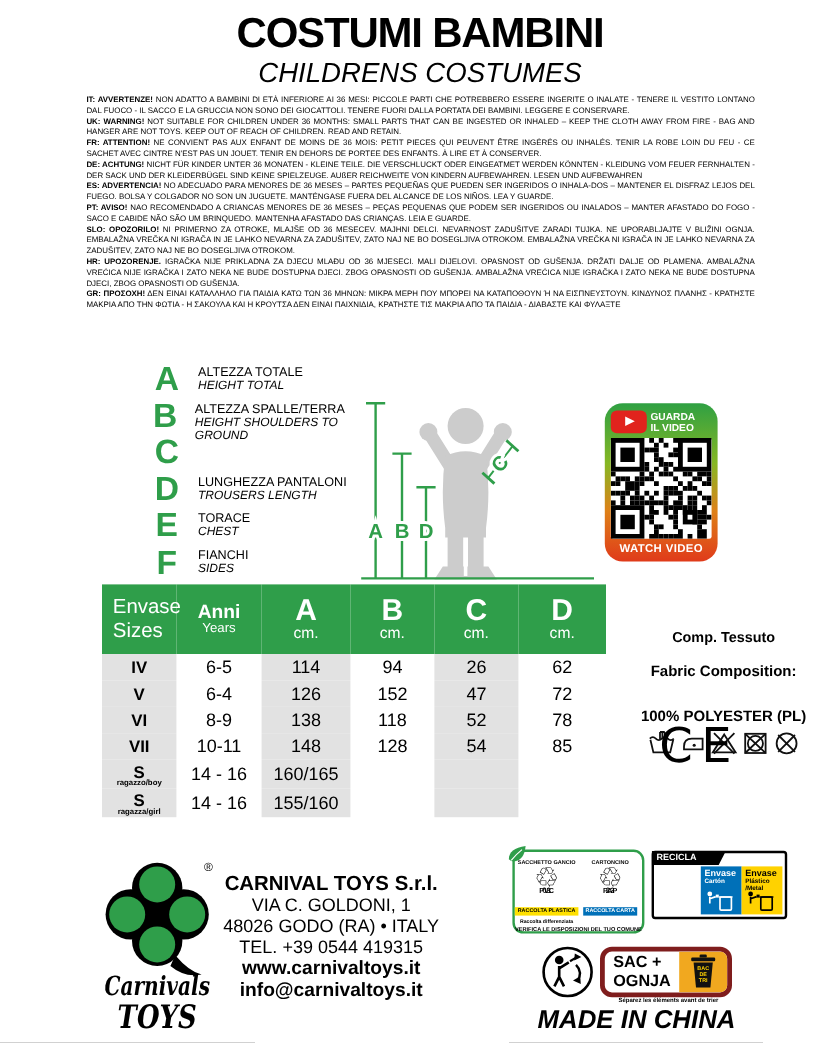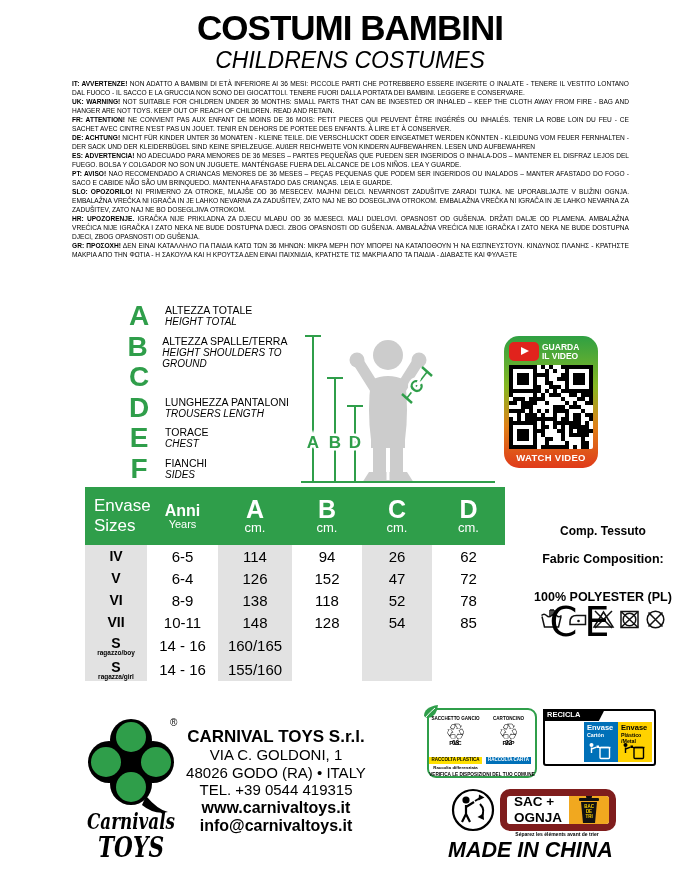--- a/index.html
+++ b/index.html
@@ -85,21 +85,21 @@
       clip-path:polygon(0 0,100% 0,90% 100%,0 100%);}
   .recicla-body{position:absolute;top:11px;left:2px;right:2px;bottom:2px;display:flex;margin-left:37px;}
   .panel{flex:1;padding:2px 3px;position:relative;box-sizing:border-box;}
   .panel-blue{background:#0070b8;color:#fff;}
   .panel-yellow{background:#ffd200;color:#000;}
   .panel-t1{font-size:7.5px;font-weight:bold;line-height:8px;}
   .panel-t2{font-size:5.3px;font-weight:bold;line-height:6px;}
   .panel svg{position:absolute;left:4px;bottom:2px;}
   
   .triman{position:absolute;left:450px;top:787px;display:flex;align-items:center;gap:4px;}
-  .sac-pill{display:flex;border:7px solid #7f1d1d;border-radius:10px;overflow:hidden;background:#fff;
+  .sac-pill{display:flex;border:4px solid #7f1d1d;border-radius:10px;overflow:hidden;background:#fff;
       height:42px;box-sizing:border-box;align-items:stretch;}
   .sac-text{padding:2px 7px;font-weight:bold;font-size:13.5px;line-height:16px;display:flex;
       flex-direction:column;justify-content:center;}
   .sac-bin{background:#f1a81f;width:40px;display:flex;align-items:center;justify-content:center;position:relative;}
   .bin-wrap{position:relative;width:26px;height:32px;}
   .bin-label{position:absolute;top:10px;left:6px;width:14px;text-align:center;font-size:4.5px;
       line-height:5.2px;color:#ffd200;font-weight:bold;}
   .triman-note{position:absolute;left:492px;top:831px;width:130px;font-size:5px;font-weight:bold;text-align:center;}
   .made-in{position:absolute;left:448px;top:838px;font-size:21.5px;font-weight:bold;font-style:italic;}
   svg{display:block;}

